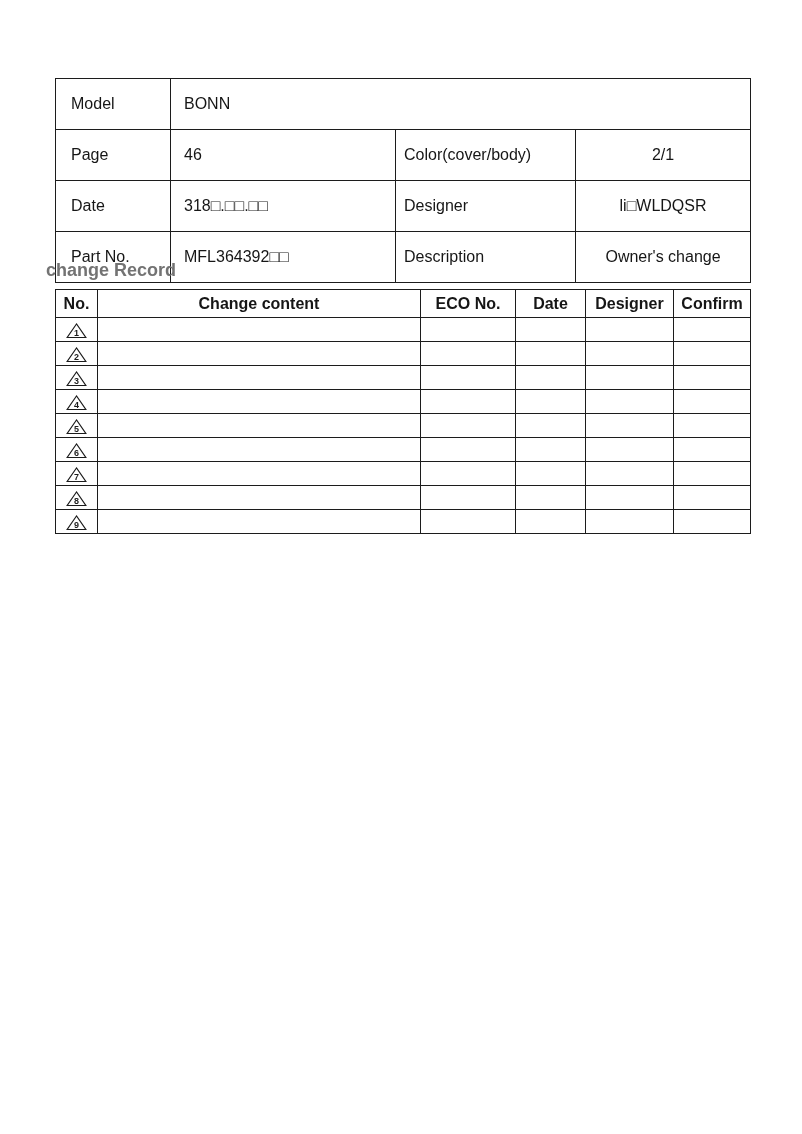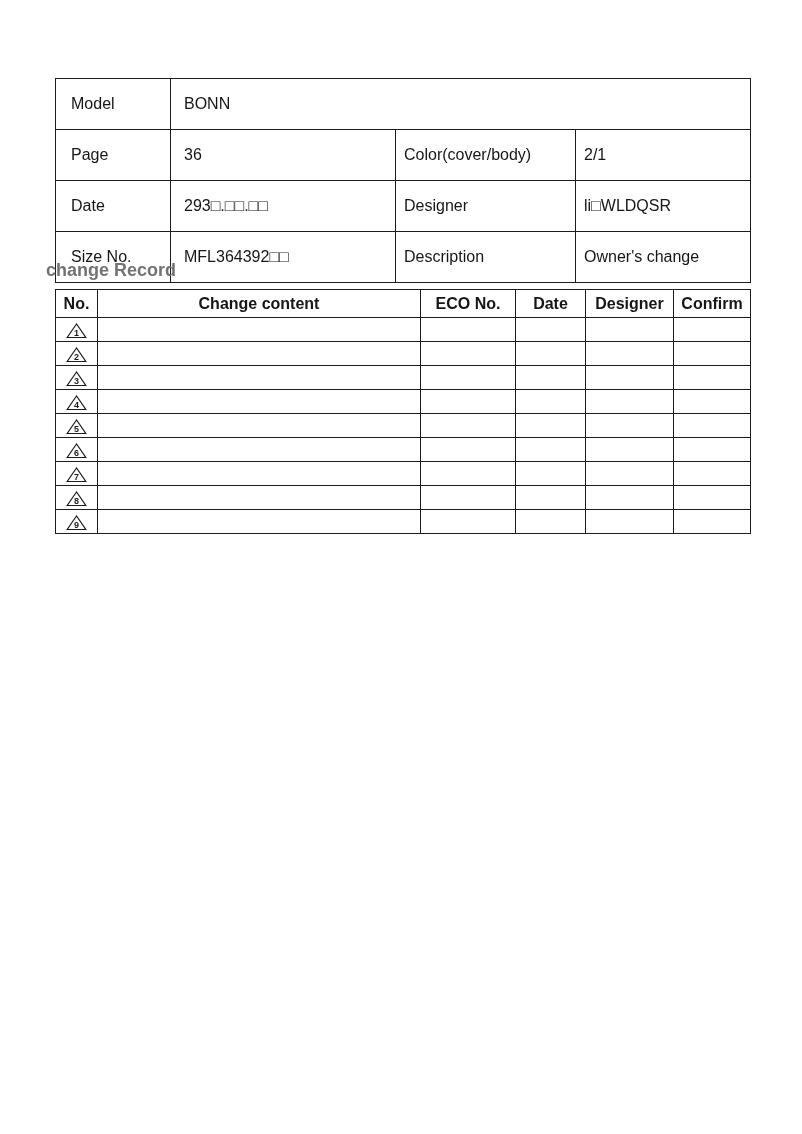--- a/index.html
+++ b/index.html
@@ -16,21 +16,21 @@
   }
   table { border-collapse: collapse; table-layout: fixed; }
   td, th { border: 1px solid #1c1c1c; overflow: hidden; white-space: nowrap; }
 
   
   .spec-table { position: absolute; left: 55px; top: 78px; width: 695px; }
   .spec-table td { height: 21px; font-size: 16px; vertical-align: middle; padding: 16px 8px; }
   .spec-table td.lbl  { padding-left: 15px; }
   .spec-table td.val  { padding-left: 13px; }
   .spec-table td.lbl2 { padding-left: 8px; margin-top: 34px; }
-  .spec-table td.val2 { text-align: left; }
+  .spec-table td.val2 { text-align: center; }
   .spec-table td.lang { font-size: 15px; padding-left: 10px; letter-spacing: -0.2px; }
 
   
   .section-title {
     position: absolute; left: 46px; top: 260px;
     font-size: 18px; font-weight: bold; color: #737373;
   }
 
   
   .change-table { position: absolute; left: 55px; top: 289px; width: 695px; }
@@ -57,32 +57,32 @@
         <col style="width:180px">
         <col style="width:175px">
     </colgroup>
     <tbody>
         <tr>
       <td class="lbl">Model</td>
       <td class="val" colspan="3">BONN</td>
     </tr>
     <tr>
       <td class="lbl">Page</td>
-      <td class="val">36</td>
+      <td class="val">46</td>
       <td class="lbl2">Color(cover/body)</td>
       <td class="val2">2/1</td>
     </tr>
     <tr>
       <td class="lbl">Date</td>
-      <td class="val">293□.□□.□□</td>
+      <td class="val">318□.□□.□□</td>
       <td class="lbl2">Designer</td>
       <td class="val2">li□WLDQSR</td>
     </tr>
     <tr>
-      <td class="lbl">Size No.</td>
+      <td class="lbl">Part No.</td>
       <td class="val">MFL364392□□</td>
       <td class="lbl2">Description</td>
       <td class="val2">Owner's change</td>
     </tr>
   </tbody>
     </table>
 
   <div class="section-title">change Record</div>
 
   <table class="change-table">

